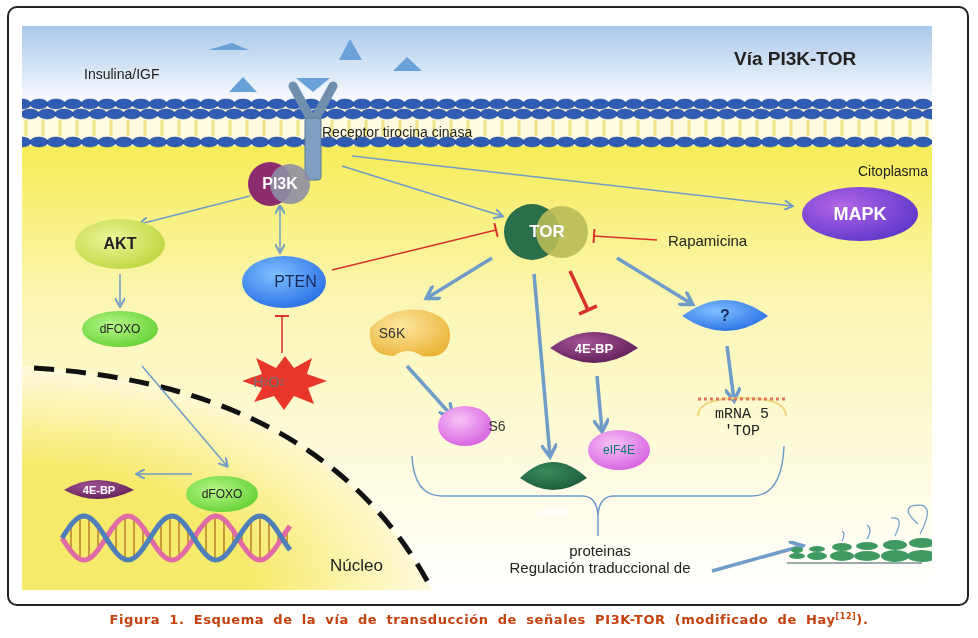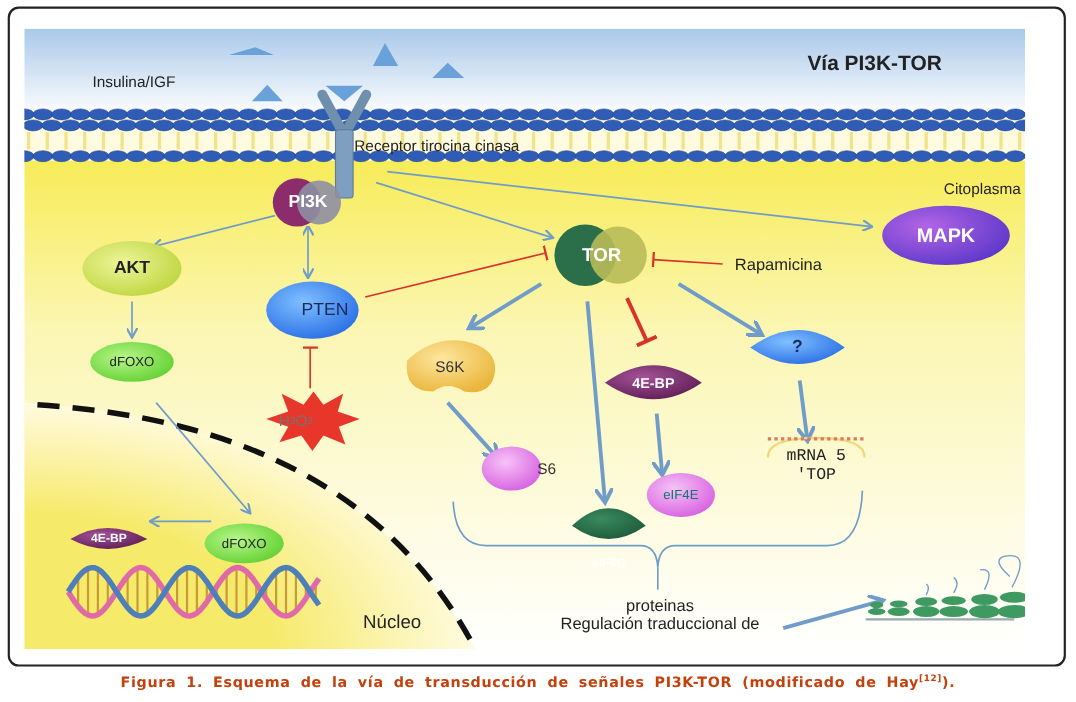--- a/index.html
+++ b/index.html
@@ -448,21 +448,21 @@
     <div>'TOP</div>
   </div>
 
   <div class="node" style="left:226px;top:146px;width:64px;height:24px;color:#fff;font-size:16px;">PI3K</div>
   <div class="node" style="left:490px;top:194px;width:70px;height:24px;color:#fff;font-size:17px;">TOR</div>
   <div class="node" style="left:780px;top:176px;width:116px;height:24px;color:#fff;font-size:18px;">MAPK</div>
   <div class="node" style="left:53px;top:206px;width:90px;height:24px;color:#222;font-size:16px;">AKT</div>
   <div class="node" style="left:220px;top:244px;width:107px;height:24px;color:#1a2a5a;font-size:16px;font-weight:normal;">PTEN</div>
   <div class="node" style="left:60px;top:293px;width:76px;height:20px;color:#222;font-size:12px;font-weight:normal;">dFOXO</div>
   <div class="node" style="left:217px;top:346px;width:60px;height:20px;color:#737373;font-size:14px;font-weight:normal;">H<sub style="font-size:9px">2</sub>O<sub style="font-size:9px">2</sub></div>
-  <div class="node" style="left:349px;top:296px;width:76px;height:22px;color:#333;font-size:14px;font-weight:normal;">S6K</div>
+  <div class="node" style="left:332px;top:296px;width:76px;height:22px;color:#333;font-size:14px;font-weight:normal;">S6K</div>
   <div class="node" style="left:416px;top:390px;width:54px;height:20px;color:#333;font-size:14px;font-weight:normal;margin-left:32px;">S6</div>
   <div class="node" style="left:528px;top:312px;width:88px;height:20px;color:#fff;font-size:13px;">4E-BP</div>
   <div class="node" style="left:566px;top:414px;width:62px;height:20px;color:#0f766e;font-size:12px;font-weight:normal;">eIF4E</div>
   <div class="node" style="left:498px;top:432px;width:67px;height:20px;color:#fff;font-size:11px;margin-top:44px;">eIF4G</div>
   <div class="node" style="left:660px;top:278px;width:86px;height:24px;color:#1a2a5a;font-size:16px;">?</div>
   <div class="node" style="left:42px;top:454px;width:70px;height:20px;color:#fff;font-size:11px;">4E-BP</div>
   <div class="node" style="left:164px;top:458px;width:72px;height:20px;color:#222;font-size:12px;font-weight:normal;">dFOXO</div>
 </div>
 
 <div class="caption"><span>Figura 1. Esquema de la vía de transducción de señales PI3K-TOR (modificado de Hay</span><sup>[12]</sup><span>).</span></div>

